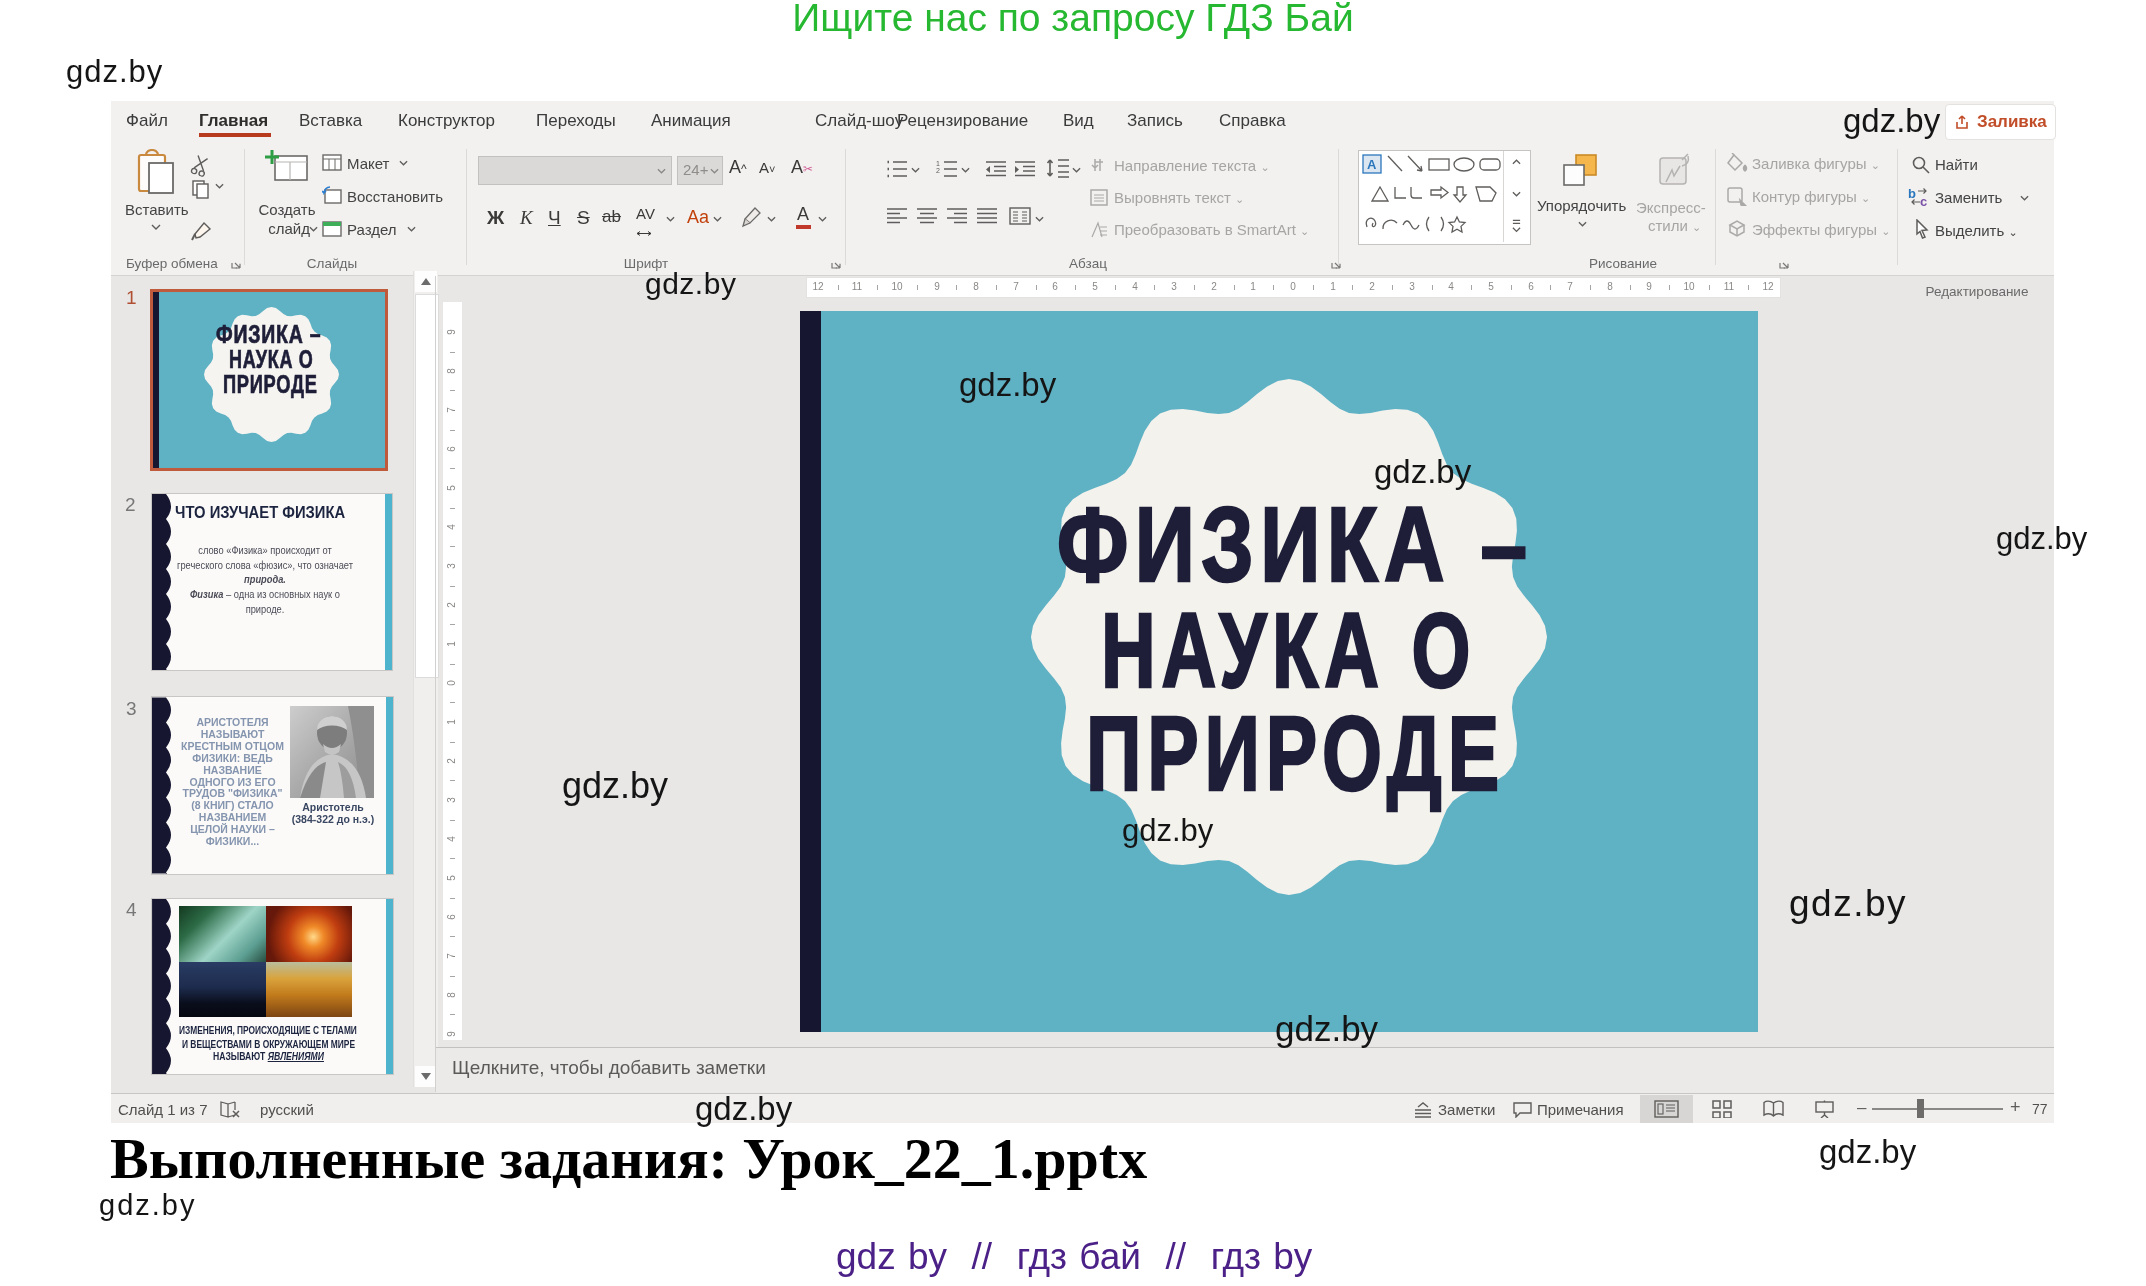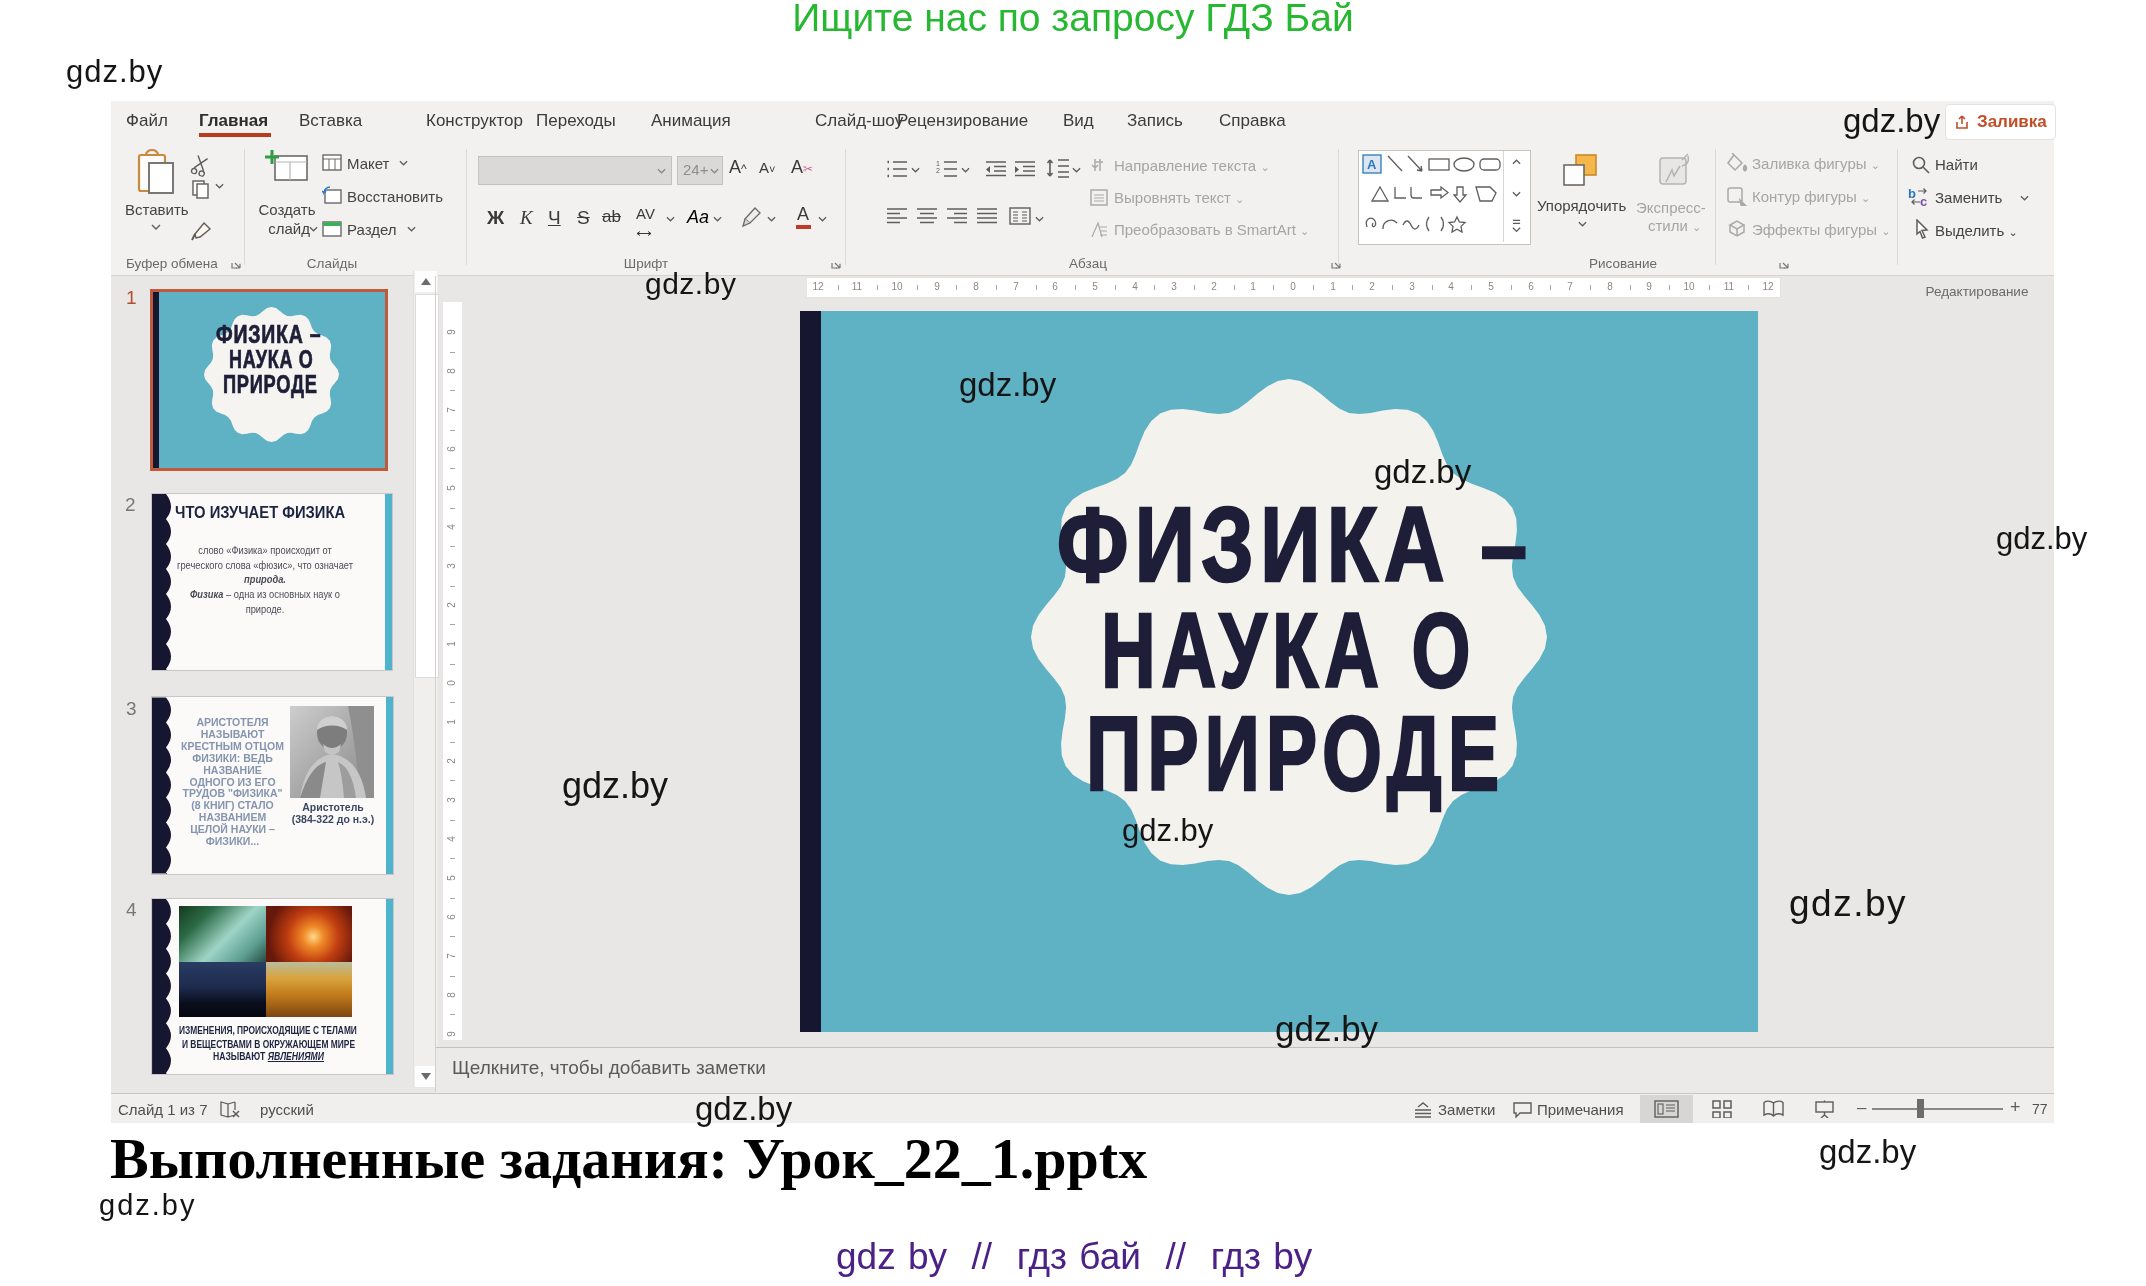--- a/index.html
+++ b/index.html
@@ -27,21 +27,21 @@
 
 <div class="abs" style="left:0;top:-4px;width:2146px;text-align:center;font-size:39px;color:#25b830;">Ищите нас по запросу ГДЗ Бай</div>
 
 <div id="win"></div>
 <div id="editor"></div>
 
 <div class="tab" style="left:126px;">Файл</div>
 <div class="tab" style="left:199px;color:#2f2e2d;font-weight:bold;">Главная</div>
 <div class="abs" style="left:199px;top:133px;width:72px;height:4px;background:#b83b1d;"></div>
 <div class="tab" style="left:299px;">Вставка</div>
-<div class="tab" style="left:398px;margin-left:28px;">Конструктор</div>
+<div class="tab" style="left:398px;">Конструктор</div>
 <div class="tab" style="left:536px;">Переходы</div>
 <div class="tab" style="left:651px;">Анимация</div>
 <div class="tab" style="left:771px;margin-left:44px;">Слайд-шоу</div>
 <div class="tab" style="left:897px;">Рецензирование</div>
 <div class="tab" style="left:1063px;">Вид</div>
 <div class="tab" style="left:1127px;">Запись</div>
 <div class="tab" style="left:1219px;">Справка</div>
 <div class="abs" style="left:1945px;top:104px;width:109px;height:34px;background:#fff;border:1px solid #e4e2e0;border-radius:4px;overflow:hidden;">
   <svg style="position:absolute;left:8px;top:8px;" width="18" height="18" viewBox="0 0 18 18" fill="none" stroke="#c14d29" stroke-width="1.6">
       <path d="M3,9 V15 H13 V9 M8,11 V3 M8,3 L5,6 M8,3 L11,6"></path>
@@ -157,21 +157,21 @@
 <div class="abs" style="left:520px;top:207px;font-size:19px;font-style:italic;color:#3b3a39;font-family:'Liberation Serif',serif;">К</div>
 <div class="abs" style="left:548px;top:207px;font-size:19px;color:#3b3a39;text-decoration:underline;">Ч</div>
 <div class="abs" style="left:577px;top:207px;font-size:19px;color:#3b3a39;text-decoration:line-through;">S</div>
 <div class="abs" style="left:602px;top:207px;font-size:17px;color:#3b3a39;text-decoration:line-through;">ab</div>
 <div class="abs" style="left:636px;top:205px;font-size:15px;color:#3b3a39;">AV<br><svg width="16" height="5" viewBox="0 0 16 5" stroke="#3b3a39" fill="none" stroke-width="1">
       <path d="M1,2.5 H15 M4,0.5 L1,2.5 L4,4.5 M12,0.5 L15,2.5 L12,4.5"></path>
     </svg></div>
 <svg class="abs" style="left:666px;top:216px;" width="9" height="6" viewBox="0 0 10 6" stroke="#5f5d5b" fill="none" stroke-width="1.4">
     <path d="M1,1 L5,5 L9,1"></path>
   </svg>
-<div class="abs" style="left:687px;top:207px;font-size:18px;color:#000000;font-style:italic;">Aa</div>
+<div class="abs" style="left:687px;top:207px;font-size:18px;color:#c2410c;">Aa</div>
 <svg class="abs" style="left:713px;top:216px;" width="9" height="6" viewBox="0 0 10 6" stroke="#5f5d5b" fill="none" stroke-width="1.4">
     <path d="M1,1 L5,5 L9,1"></path>
   </svg>
 <svg class="abs" style="left:739px;top:205px;" width="26" height="24" viewBox="0 0 26 24" fill="none">
   <path d="M6,14 L16,3 L21,8 L11,18 Z" fill="#efece9" stroke="#6b6a68" stroke-width="1.3"></path>
   <path d="M6,14 L4,21 L11,18" fill="#d8d5d2" stroke="#6b6a68" stroke-width="1.3"></path>
 </svg>
 <svg class="abs" style="left:767px;top:216px;" width="9" height="6" viewBox="0 0 10 6" stroke="#5f5d5b" fill="none" stroke-width="1.4">
     <path d="M1,1 L5,5 L9,1"></path>
   </svg>

